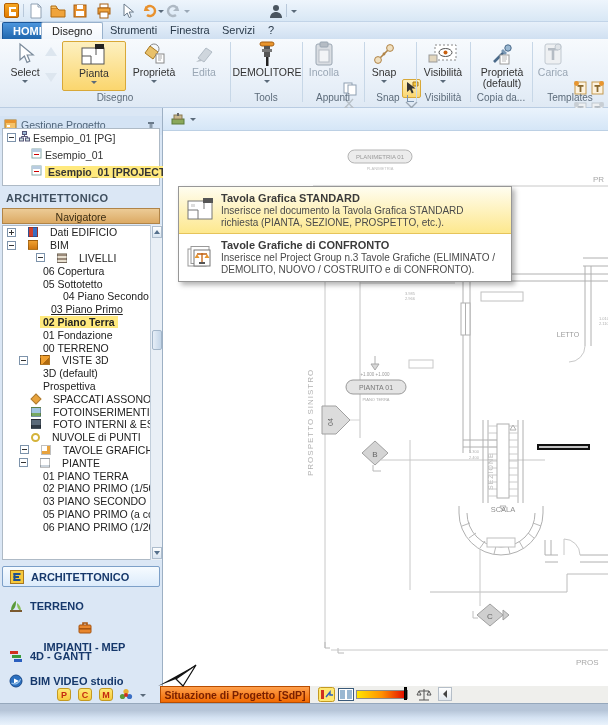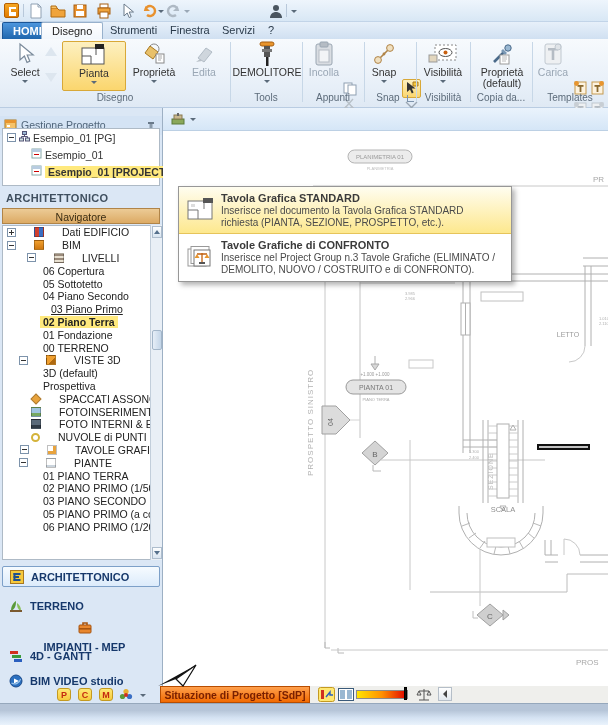--- a/index.html
+++ b/index.html
@@ -45,21 +45,21 @@
   #panel { position:absolute; left:0; top:108px; width:163px; height:595px; background:#dbe7f5;
     border-right:1px solid #9db0c4; }
   #panel-header { position:absolute; left:0; top:8px; width:162px; height:19px; background:#d4e3f4;
     color:#50657a; font-size:10.5px; line-height:19px;text-align:right; }
   #projbox { position:absolute; left:2px; top:20px; width:158px; height:58px; background:#fff; border:1px solid #aebac6; }
   .prow { position:relative; height:17px; display:flex; align-items:center; gap:3px; font-size:10.5px; white-space:nowrap; }
   #arch-label { position:absolute; left:6px; top:84px; font-weight:bold; color:#3f4f5f; font-size:11px; letter-spacing:.3px; }
   #navtab { position:absolute; left:2px; top:100px; width:158px; height:16px; text-align:center; line-height:16px;
     font-size:10.5px; color:#3a2c12; background:linear-gradient(#eccb96,#dcaa64); border:1px solid #b08448; }
   #tree { position:absolute; left:2px; top:117px; width:158px; height:335px; background:#fff; border:1px solid #aebac6; overflow:hidden; }
-  .trow { height:12.8px; display:flex; align-items:center; gap:18px; white-space:nowrap; font-size:10.5px; color:#222; }
+  .trow { height:12.8px; display:flex; align-items:center; gap:12px; white-space:nowrap; font-size:10.5px; color:#222; }
   .tlab { line-height:12px; }
   .sel { background:#ffe97d; font-weight:bold; padding:0 3px; }
   .xb { position:relative; width:9px; height:9px; border:1px solid #7d93ab; background:#fff; flex:none; }
   .xb:before { content:""; position:absolute; left:1px; right:1px; top:3px; height:1px; background:#333; }
   .xb.plus:after { content:""; position:absolute; top:1px; bottom:1px; left:3px; width:1px; background:#333; }
   .tico { width:10px; height:10px; flex:none; border:1px solid rgba(0,0,0,.25); }
   .t-data { background:linear-gradient(90deg,#d04030 50%,#3a6fc4 50%); }
   .t-book { background:linear-gradient(#f0a030,#d07810); }
   .t-lvl  { background:repeating-linear-gradient(#9a8a7a 0 2px,#e8e0d0 2px 4px); }
   .t-3d   { background:linear-gradient(135deg,#f0a030 60%,#b06a10 60%); }
@@ -451,32 +451,32 @@
       <div class="trow" style="padding-left:4px;">
           <span class="xb plus"></span>
           <span class="tico t-data"></span>
           <span class="tlab">Dati EDIFICIO</span>
         </div>
       <div class="trow" style="padding-left:4px;">
           <span class="xb"></span>
           <span class="tico t-book"></span>
           <span class="tlab">BIM</span>
         </div>
-      <div class="trow" style="padding-left:24px;">
+      <div class="trow" style="padding-left:33px;">
           <span class="xb"></span>
           <span class="tico t-lvl"></span>
           <span class="tlab">LIVELLI</span>
         </div>
       <div class="trow" style="padding-left:40px;">
           <span class="tlab">06 Copertura</span>
         </div>
       <div class="trow" style="padding-left:40px;">
           <span class="tlab">05 Sottotetto</span>
         </div>
-      <div class="trow" style="padding-left:40px;">
+      <div class="trow" style="padding-left:60px;">
           <span class="tlab">04 Piano Secondo</span>
         </div>
       <div class="trow" style="padding-left:48px;text-decoration:underline;">
           <span class="tlab">03 Piano Primo</span>
         </div>
       <div class="trow" style="padding-left:37px;">
           <span class="tlab sel">02 Piano Terra</span>
         </div>
       <div class="trow" style="padding-left:40px;">
           <span class="tlab">01 Fondazione</span>

